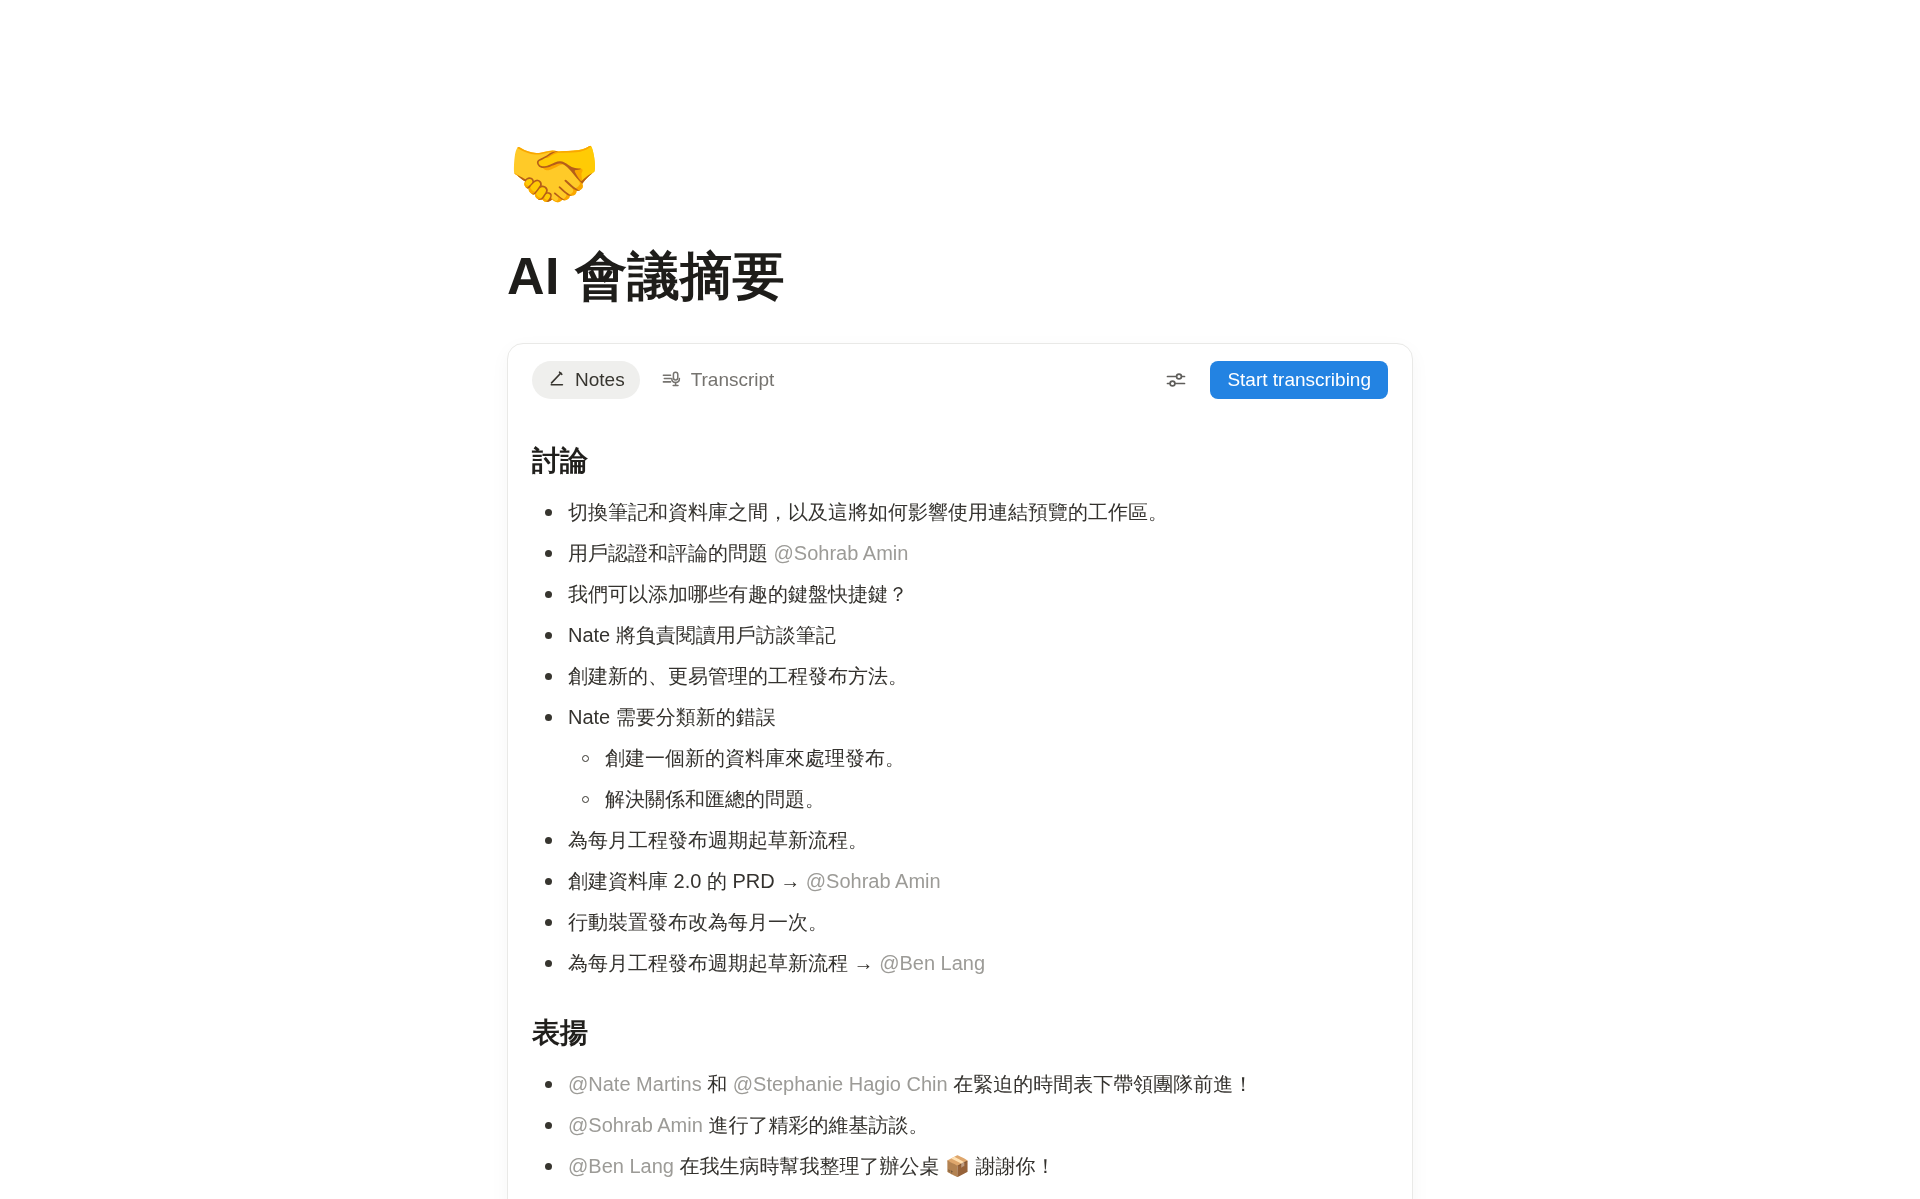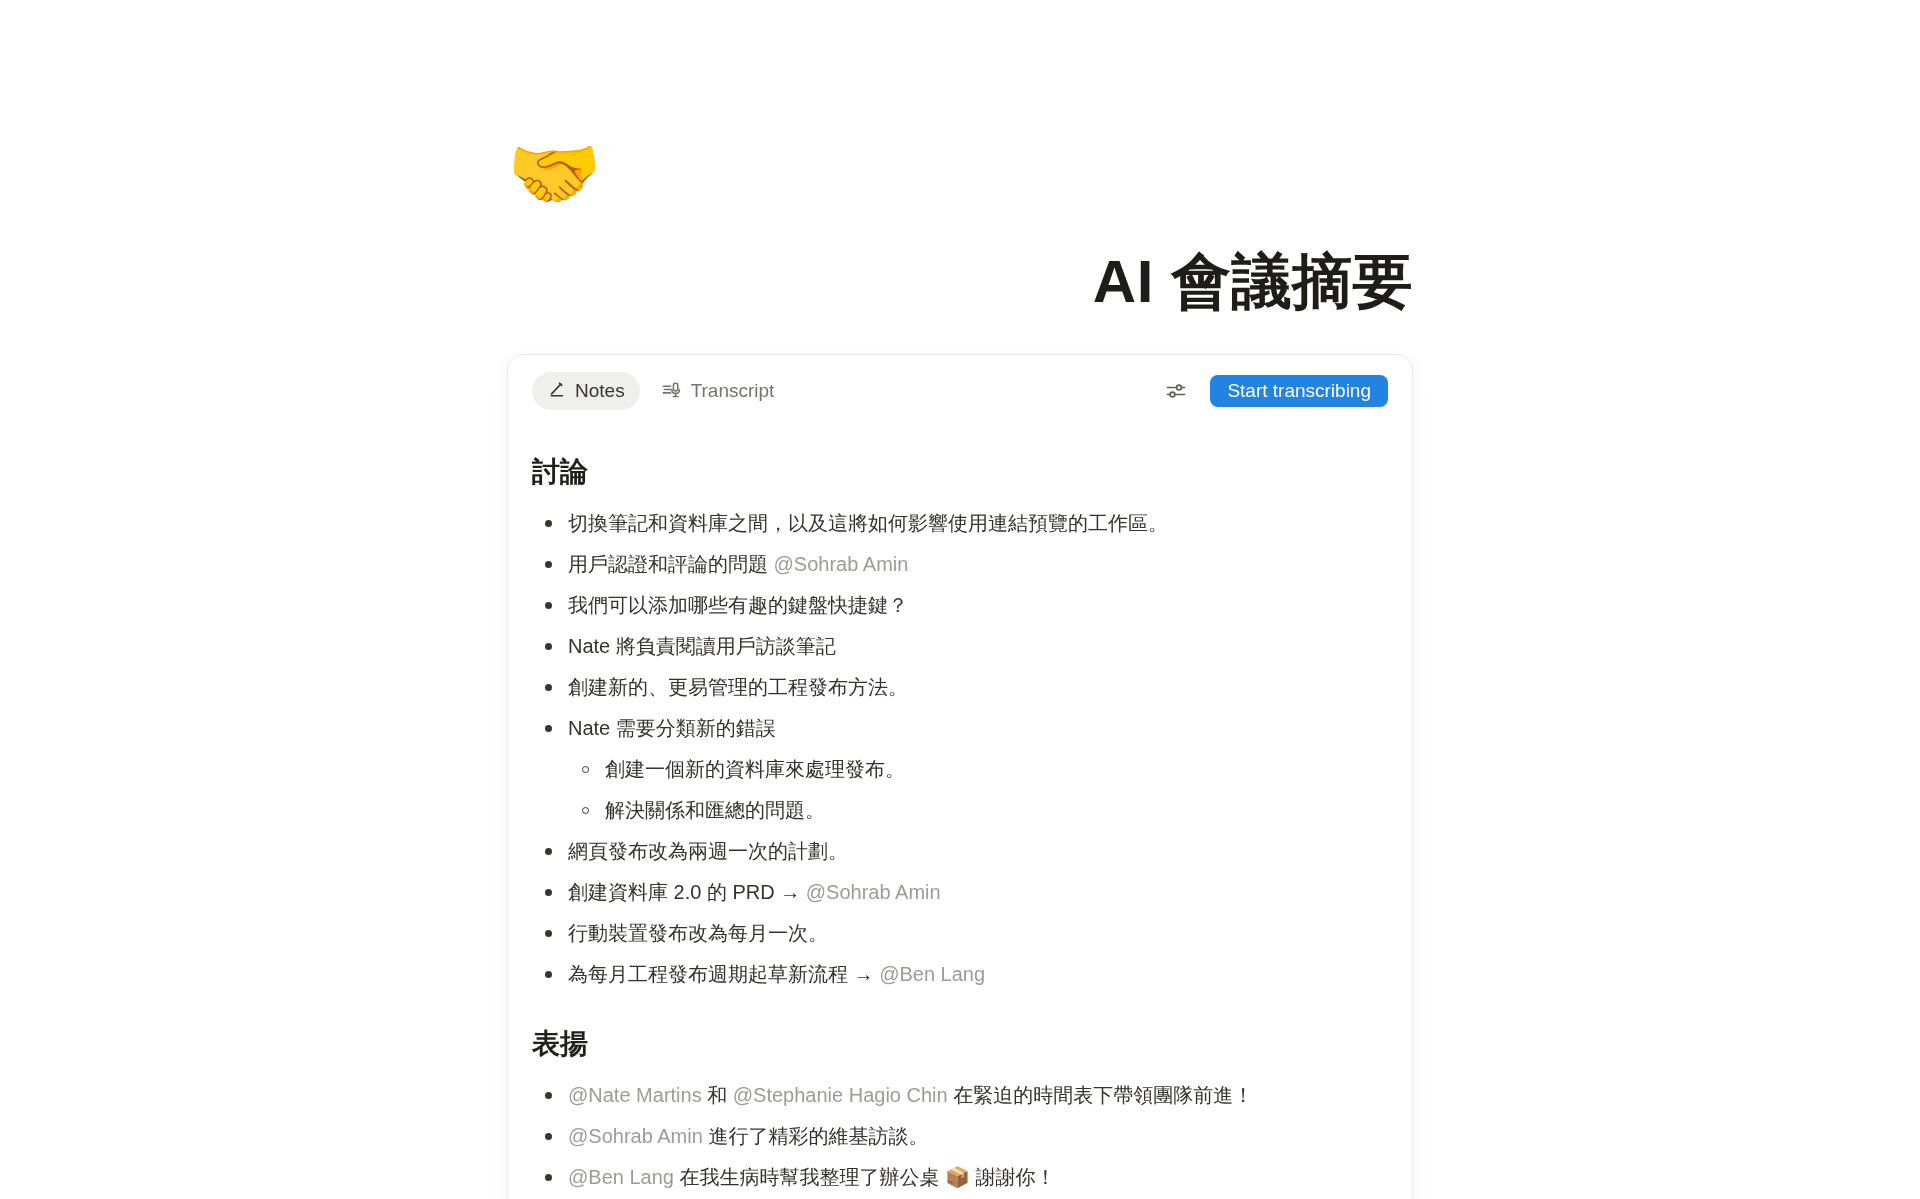--- a/index.html
+++ b/index.html
@@ -2,40 +2,40 @@
 <html><head>
 <meta charset="utf-8">
 <style>
   * { margin:0; padding:0; box-sizing:border-box; }
   html,body { width:1920px; height:1199px; background:#ffffff; }
   body { font-family:"Liberation Sans","DejaVu Sans",sans-serif; color:#34322E; }
   .stage { position:relative; width:1920px; height:1199px; overflow:hidden; background:#fff; }
   .content-col { width:906px; margin:0 auto; padding-top:128px; }
 
   .page-icon { font-size:76px; line-height:92px; width:110px; cursor:pointer; }
-  .page-title { font-size:60px; font-weight:700; color:#1E1D1A; margin-top:22px; letter-spacing:.5px;text-align:right; }
+  .page-title { font-size:52px; font-weight:700; color:#1E1D1A; margin-top:22px; letter-spacing:.5px; }
 
   .card {
     margin-top:31px; border:1px solid #E9E9E7; border-radius:16px;
     box-shadow:0 6px 20px rgba(0,0,0,.04);
     padding:14px 24px 80px; height:1000px; background:#fff;
   }
 
   .toolbar { display:flex; align-items:center; justify-content:space-between; height:44px; }
   .tabs { display:flex; align-items:center; gap:6px; }
   .tab { display:flex; gap:9px; border:none; background:transparent;
          font-family:inherit; font-size:19px; font-weight:500; color:#75736F;
          padding:8px 15px; border-radius:22px; cursor:pointer; }
   .tab.active { background:#EFEFED; color:#37352F; }
   .tab .icon { display:inline-flex; }
 
   .toolbar-right { display:flex; align-items:center; gap:18px; }
   .icon-btn { border:none; background:transparent; cursor:pointer; display:inline-flex; padding:4px; }
   .primary-btn { border:none; font-family:inherit; font-size:19px; font-weight:500; color:#fff;
-                 height:32px; padding:0 17px; border-radius:8px; cursor:pointer; }
+                 height:38px; padding:0 17px; border-radius:8px; cursor:pointer; }
 
   .doc { padding:0 0 0 0; }
   .doc h2 { font-size:28px; font-weight:700; color:#201F1C; margin:30px 0 12px; cursor:text; }
   .doc section:first-child h2 { margin-top:40px; }
 
   .doc ul { list-style:none; }
   .doc li { display:flex; align-items:flex-end; padding:5px 0 6px; font-size:20px; line-height:30px; cursor:text; }
   .doc li .marker { width:36px; flex:0 0 36px; position:relative; height:30px; }
   .doc li.lvl1 .marker::before { content:""; position:absolute; left:13px; top:12px; width:7px; height:7px; border-radius:50%; background:#37352F; }
   .doc li.lvl2 { padding-left:37px; }
@@ -125,21 +125,21 @@
               <li class="lvl2">
                 <span class="marker"></span>
                 <span class="li-text"><span>創建一個新的資料庫來處理發布。</span></span>
               </li>
               <li class="lvl2">
                 <span class="marker"></span>
                 <span class="li-text"><span>解決關係和匯總的問題。</span></span>
               </li>
               <li class="lvl1">
                 <span class="marker"></span>
-                <span class="li-text"><span>網頁發布改為兩週一次的計劃。</span></span>
+                <span class="li-text"><span>為每月工程發布週期起草新流程。</span></span>
               </li>
               <li class="lvl1">
                 <span class="marker"></span>
                 <span class="li-text"><span>創建資料庫 2.0 的 PRD → </span><span class="mention">@Sohrab Amin</span></span>
               </li>
               <li class="lvl1">
                 <span class="marker"></span>
                 <span class="li-text"><span>行動裝置發布改為每月一次。</span></span>
               </li>
               <li class="lvl1">

